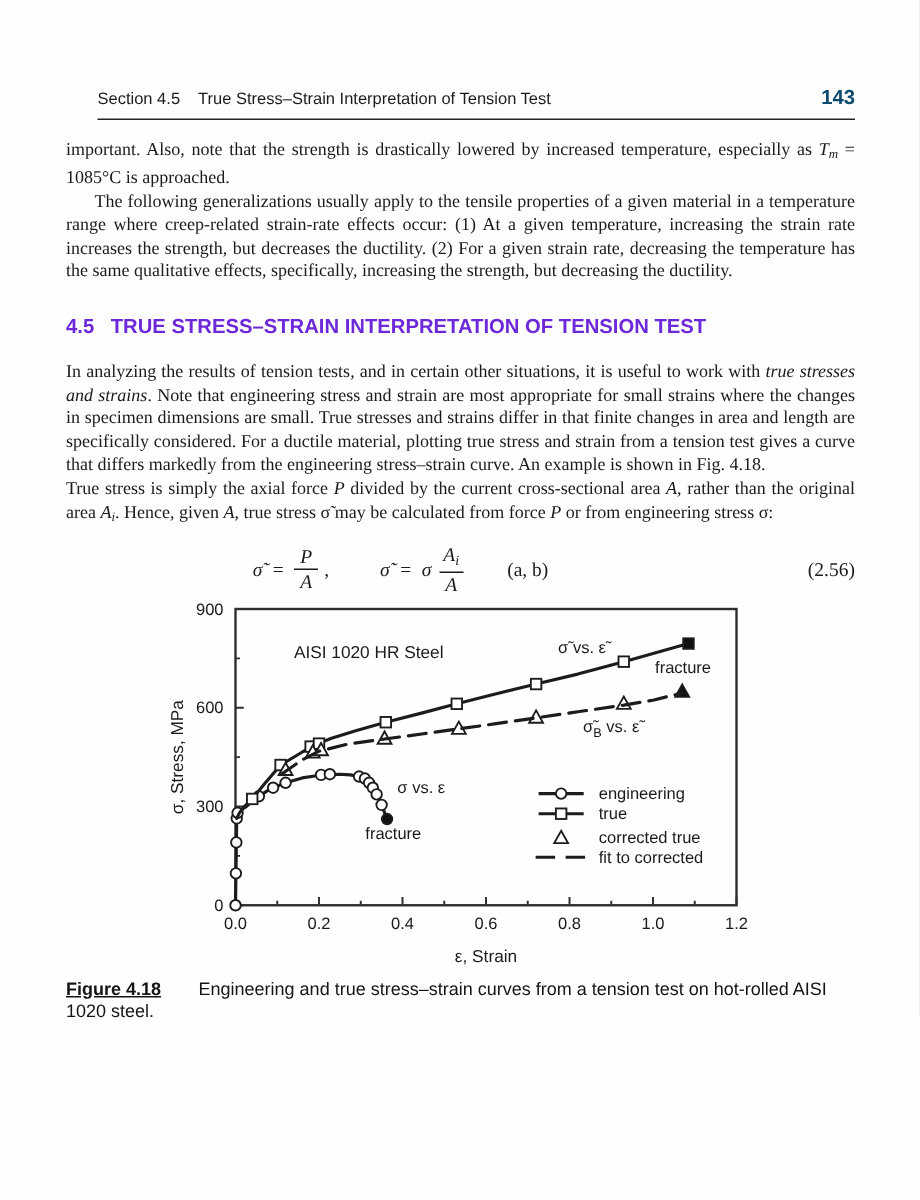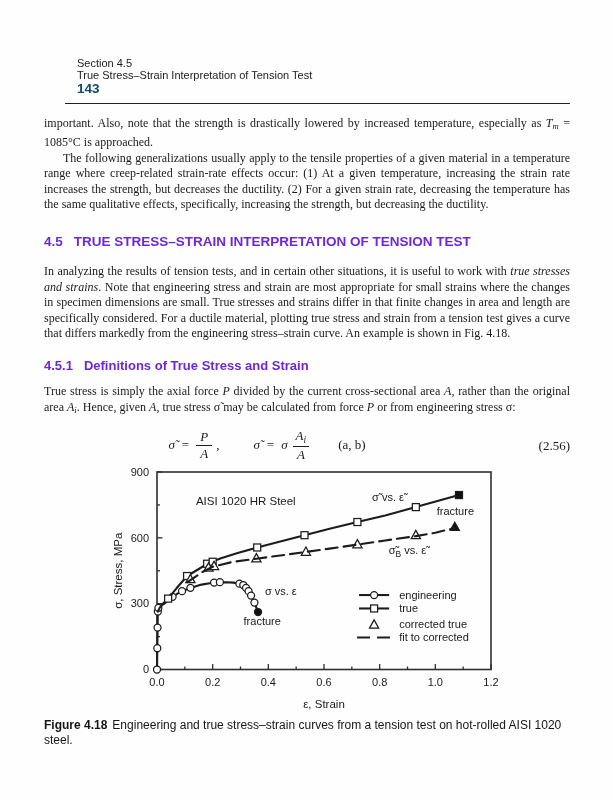--- a/index.html
+++ b/index.html
@@ -13,21 +13,21 @@
     color:#1a1a1a;
     overflow:hidden;
   }
   
   .header-row{
     display:flex;align-items:baseline;
     margin-left:21px;
     border-bottom:1.4px solid #222;
     padding-bottom:7px;
     font-family:"Liberation Sans", sans-serif;
-    font-size:11px;color:#1c1c1c;flex-direction:column;
+    font-size:11px;color:#1c1c1c;
   }
   .hdr-section{white-space:pre;}
   .hdr-title{margin-left:12px;flex:1;}
   .hdr-page{font-weight:bold;font-size:13.5px;color:#0c4a6e;}
   
   .body-text{
     margin:0;font-size:12px;line-height:15.6px;
     text-align:justify;
   }
   .p-first{margin-top:12px;}
@@ -64,21 +64,21 @@
   }
   
   figure{margin:3px 0 0 0;padding:0;}
   #chart{width:527px;height:247px;}
   figcaption{
     margin-top:5px;
     font-family:"Liberation Sans", sans-serif;
     font-size:12px;line-height:15px;color:#151515;
     text-align:left;
   }
-  figcaption .cap-label{font-weight:bold;margin-right:5px;}
+  figcaption .cap-label{font-weight:bold;margin-right:25px;text-decoration:underline;}
   svg text{fill:#1a1a1a;}
 </style>
 </head>
 <body>
 
 <div class="page">
 
   <header>
     <div class="header-row">
       <span class="hdr-section">Section 4.5</span>
@@ -87,21 +87,20 @@
     </div>
   </header>
 
   <p class="body-text p-first"><span>important. Also, note that the strength is drastically lowered by increased temperature, especially as </span><span class="seg-i">T</span><span class="seg-isub">m</span><span> = 1085°C is approached.</span></p>
   <p class="body-text indent"><span>The following generalizations usually apply to the tensile properties of a given material in a temperature range where creep-related strain-rate effects occur: (1) At a given temperature, increasing the strain rate increases the strength, but decreases the ductility. (2) For a given strain rate, decreasing the temperature has the same qualitative effects, specifically, increasing the strength, but decreasing the ductility.</span></p>
 
   <h2 class="sec"><span class="h-num">4.5</span><span>TRUE STRESS–STRAIN INTERPRETATION OF TENSION TEST</span></h2>
 
   <p class="body-text"><span>In analyzing the results of tension tests, and in certain other situations, it is useful to work with </span><span class="seg-i">true stresses and strains</span><span>. Note that engineering stress and strain are most appropriate for small strains where the changes in specimen dimensions are small. True stresses and strains differ in that finite changes in area and length are specifically considered. For a ductile material, plotting true stress and strain from a tension test gives a curve that differs markedly from the engineering stress–strain curve. An example is shown in Fig. 4.18.</span></p>
 
-  <h3 class="subsec"><span class="h-num">4.5.1</span><span>Definitions of True Stress and Strain</span></h3>
 
   <p class="body-text"><span>True stress is simply the axial force </span><span class="seg-i">P</span><span> divided by the current cross-sectional area </span><span class="seg-i">A</span><span>, rather than the original area </span><span class="seg-i">A</span><span class="seg-isub">i</span><span>. Hence, given </span><span class="seg-i">A</span><span>, true stress σ̃ may be calculated from force </span><span class="seg-i">P</span><span> or from engineering stress σ:</span></p>
 
   <div class="equation">
     <div class="eq-body">
       <span class="mvar">σ̃</span>
       <span class="eq-rel">=</span>
       <span class="frac">
           <span class="num mvar">P</span>
           <span class="den mvar">A</span>

